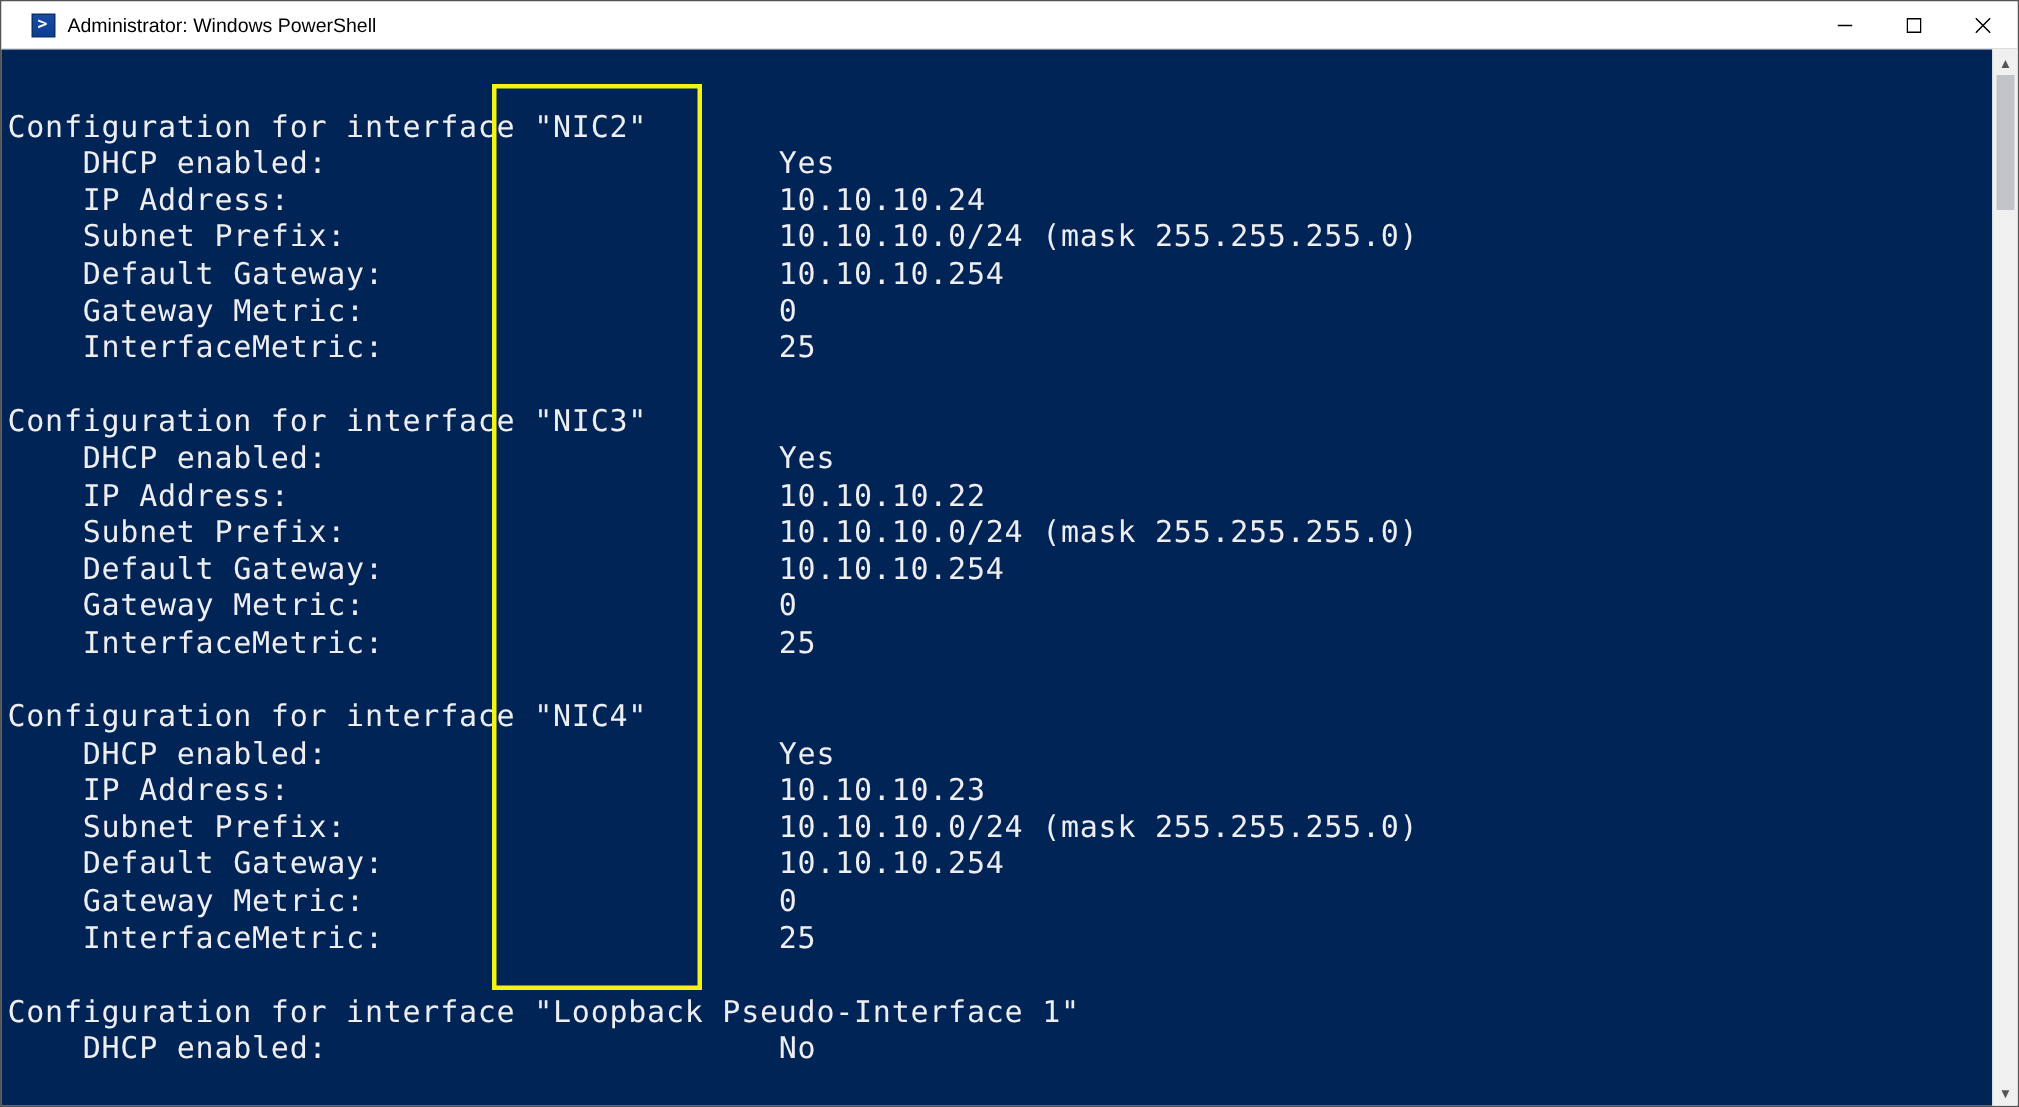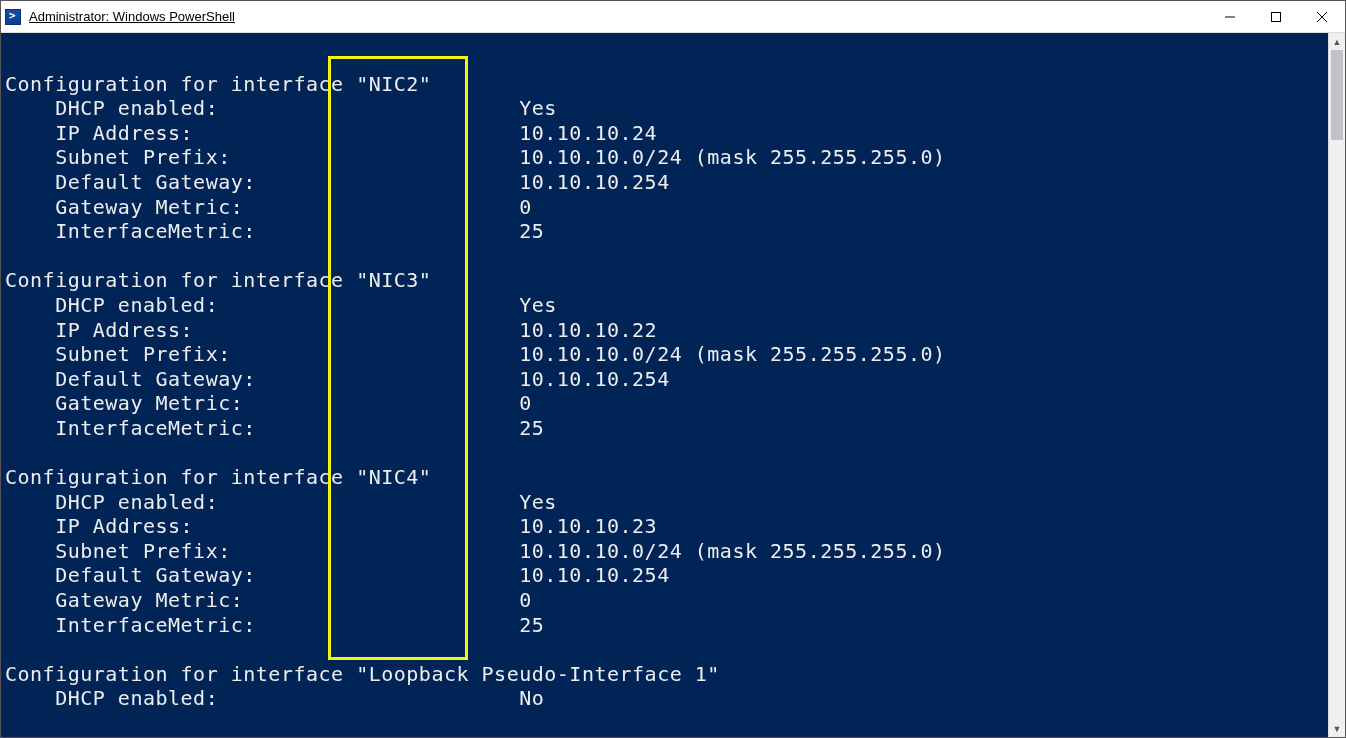--- a/index.html
+++ b/index.html
@@ -17,26 +17,25 @@
     border: 1px solid #555;
     display: flex;
     flex-direction: column;
     background: #fff;
   }
   .titlebar {
     height: 32px;
     background: #fff;
     display: flex;
     align-items: center;
-    padding-left: 4px;
+    padding-left: 20px;
     font-size: 13px;
     color: #000;
     border-bottom: 1px solid #ddd;
     flex: 0 0 auto;
-    text-decoration: underline;
   }
   .titlebar .app-icon {
     width: 16px; height: 16px;
     margin-right: 8px;
     display:inline-block;
     background: linear-gradient(180deg,#1a4aa8,#0b3e92);
     border:1px solid #083270;
     position:relative;
     color:#fff;
   }

